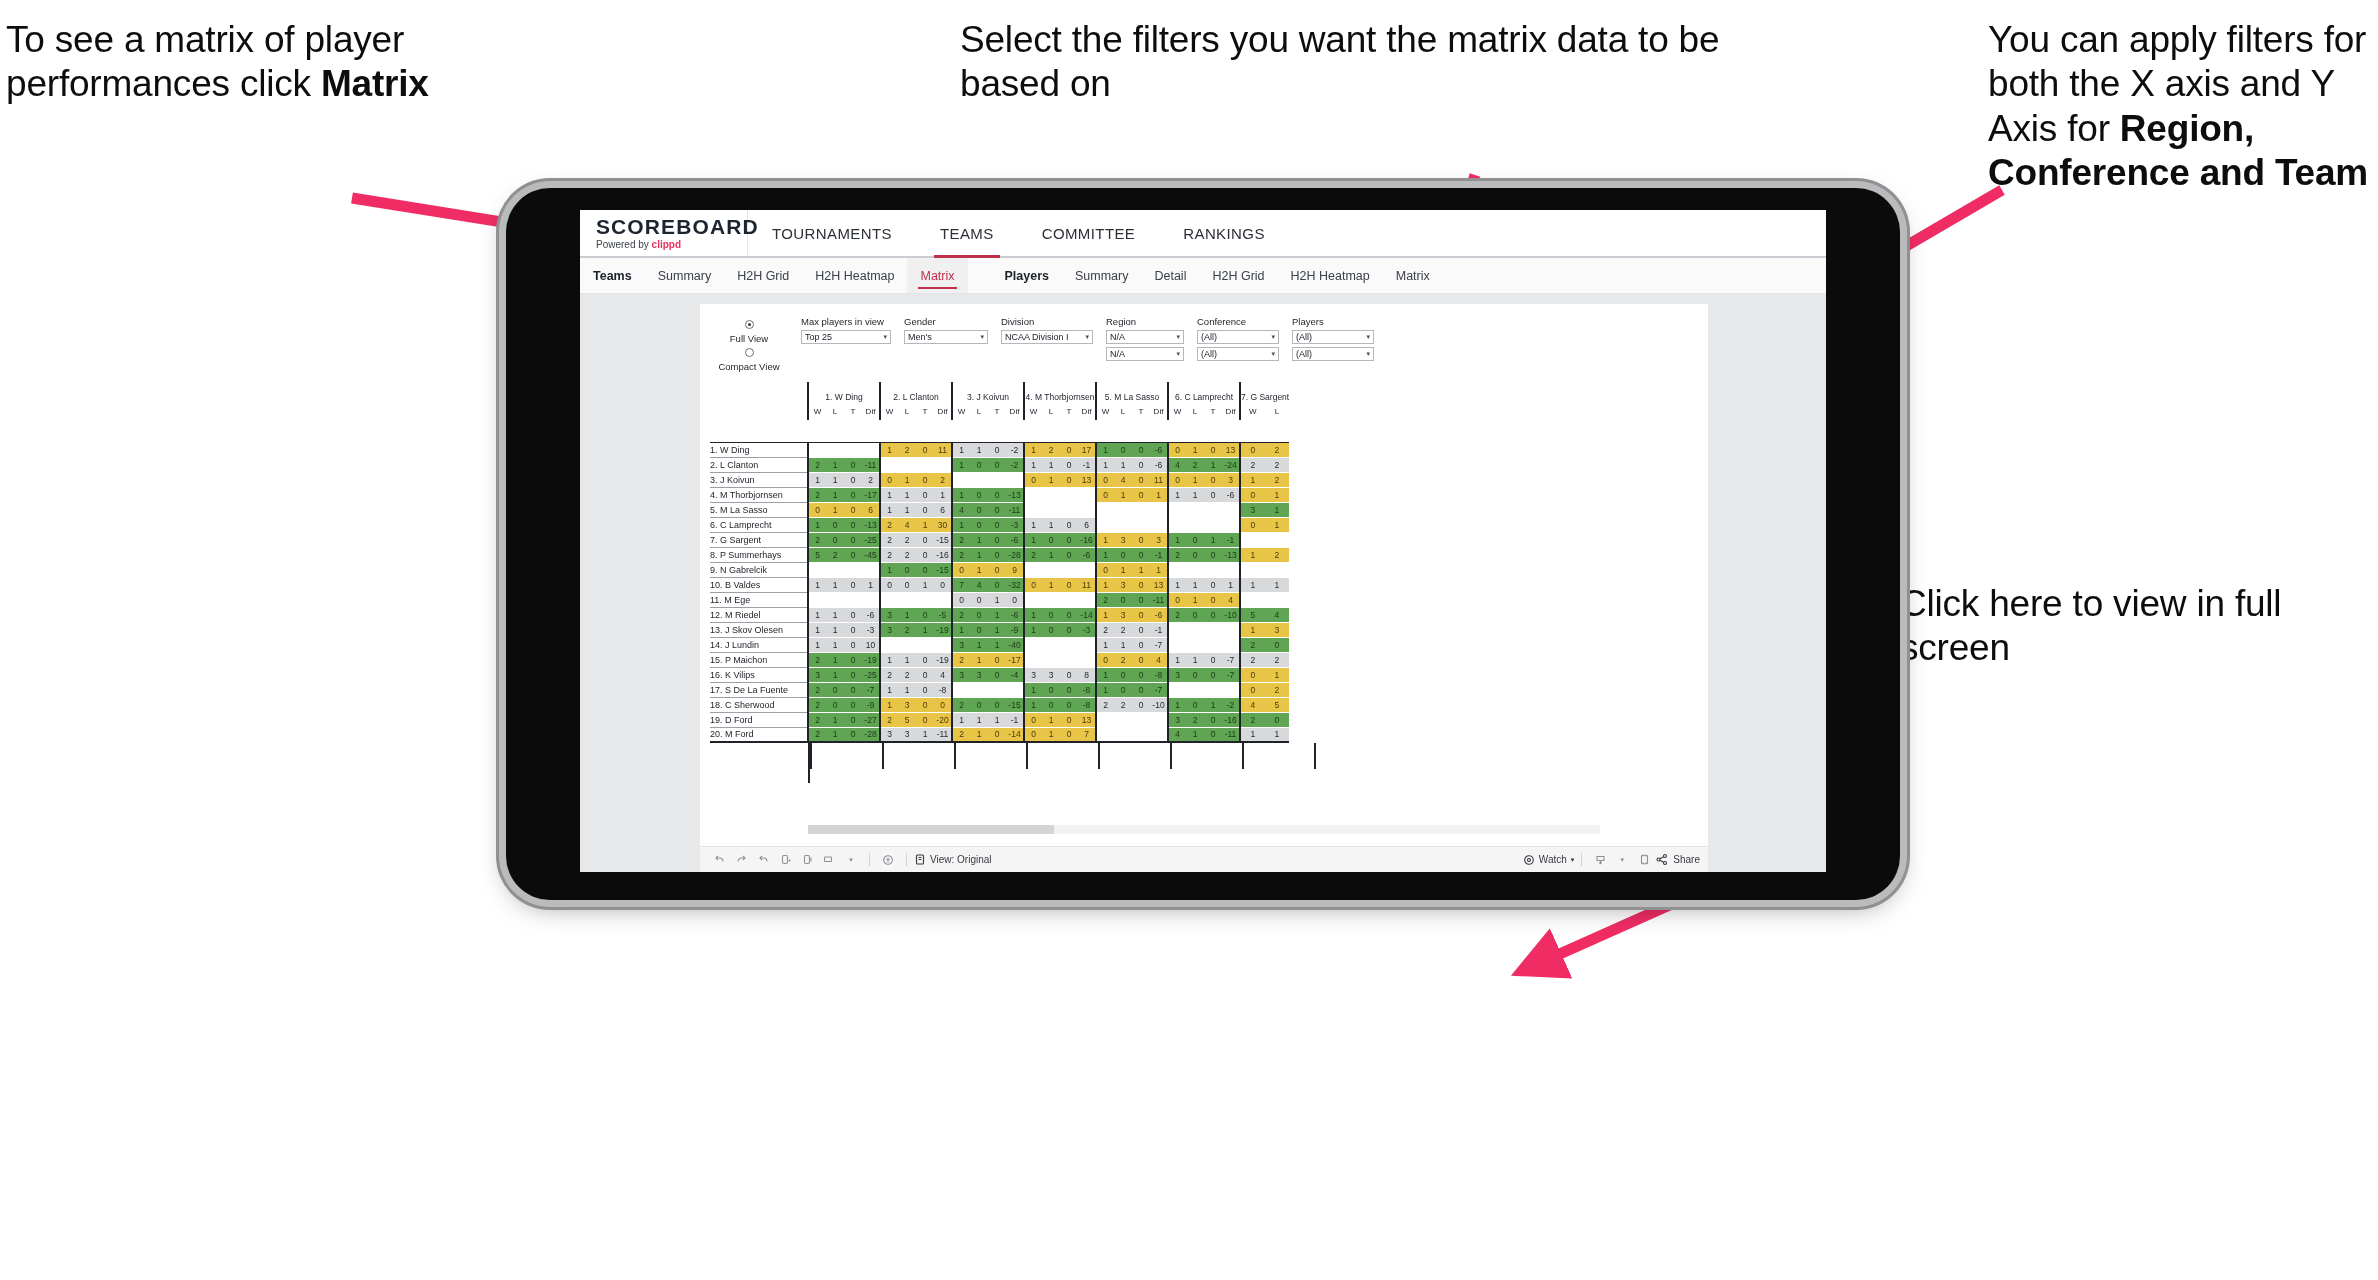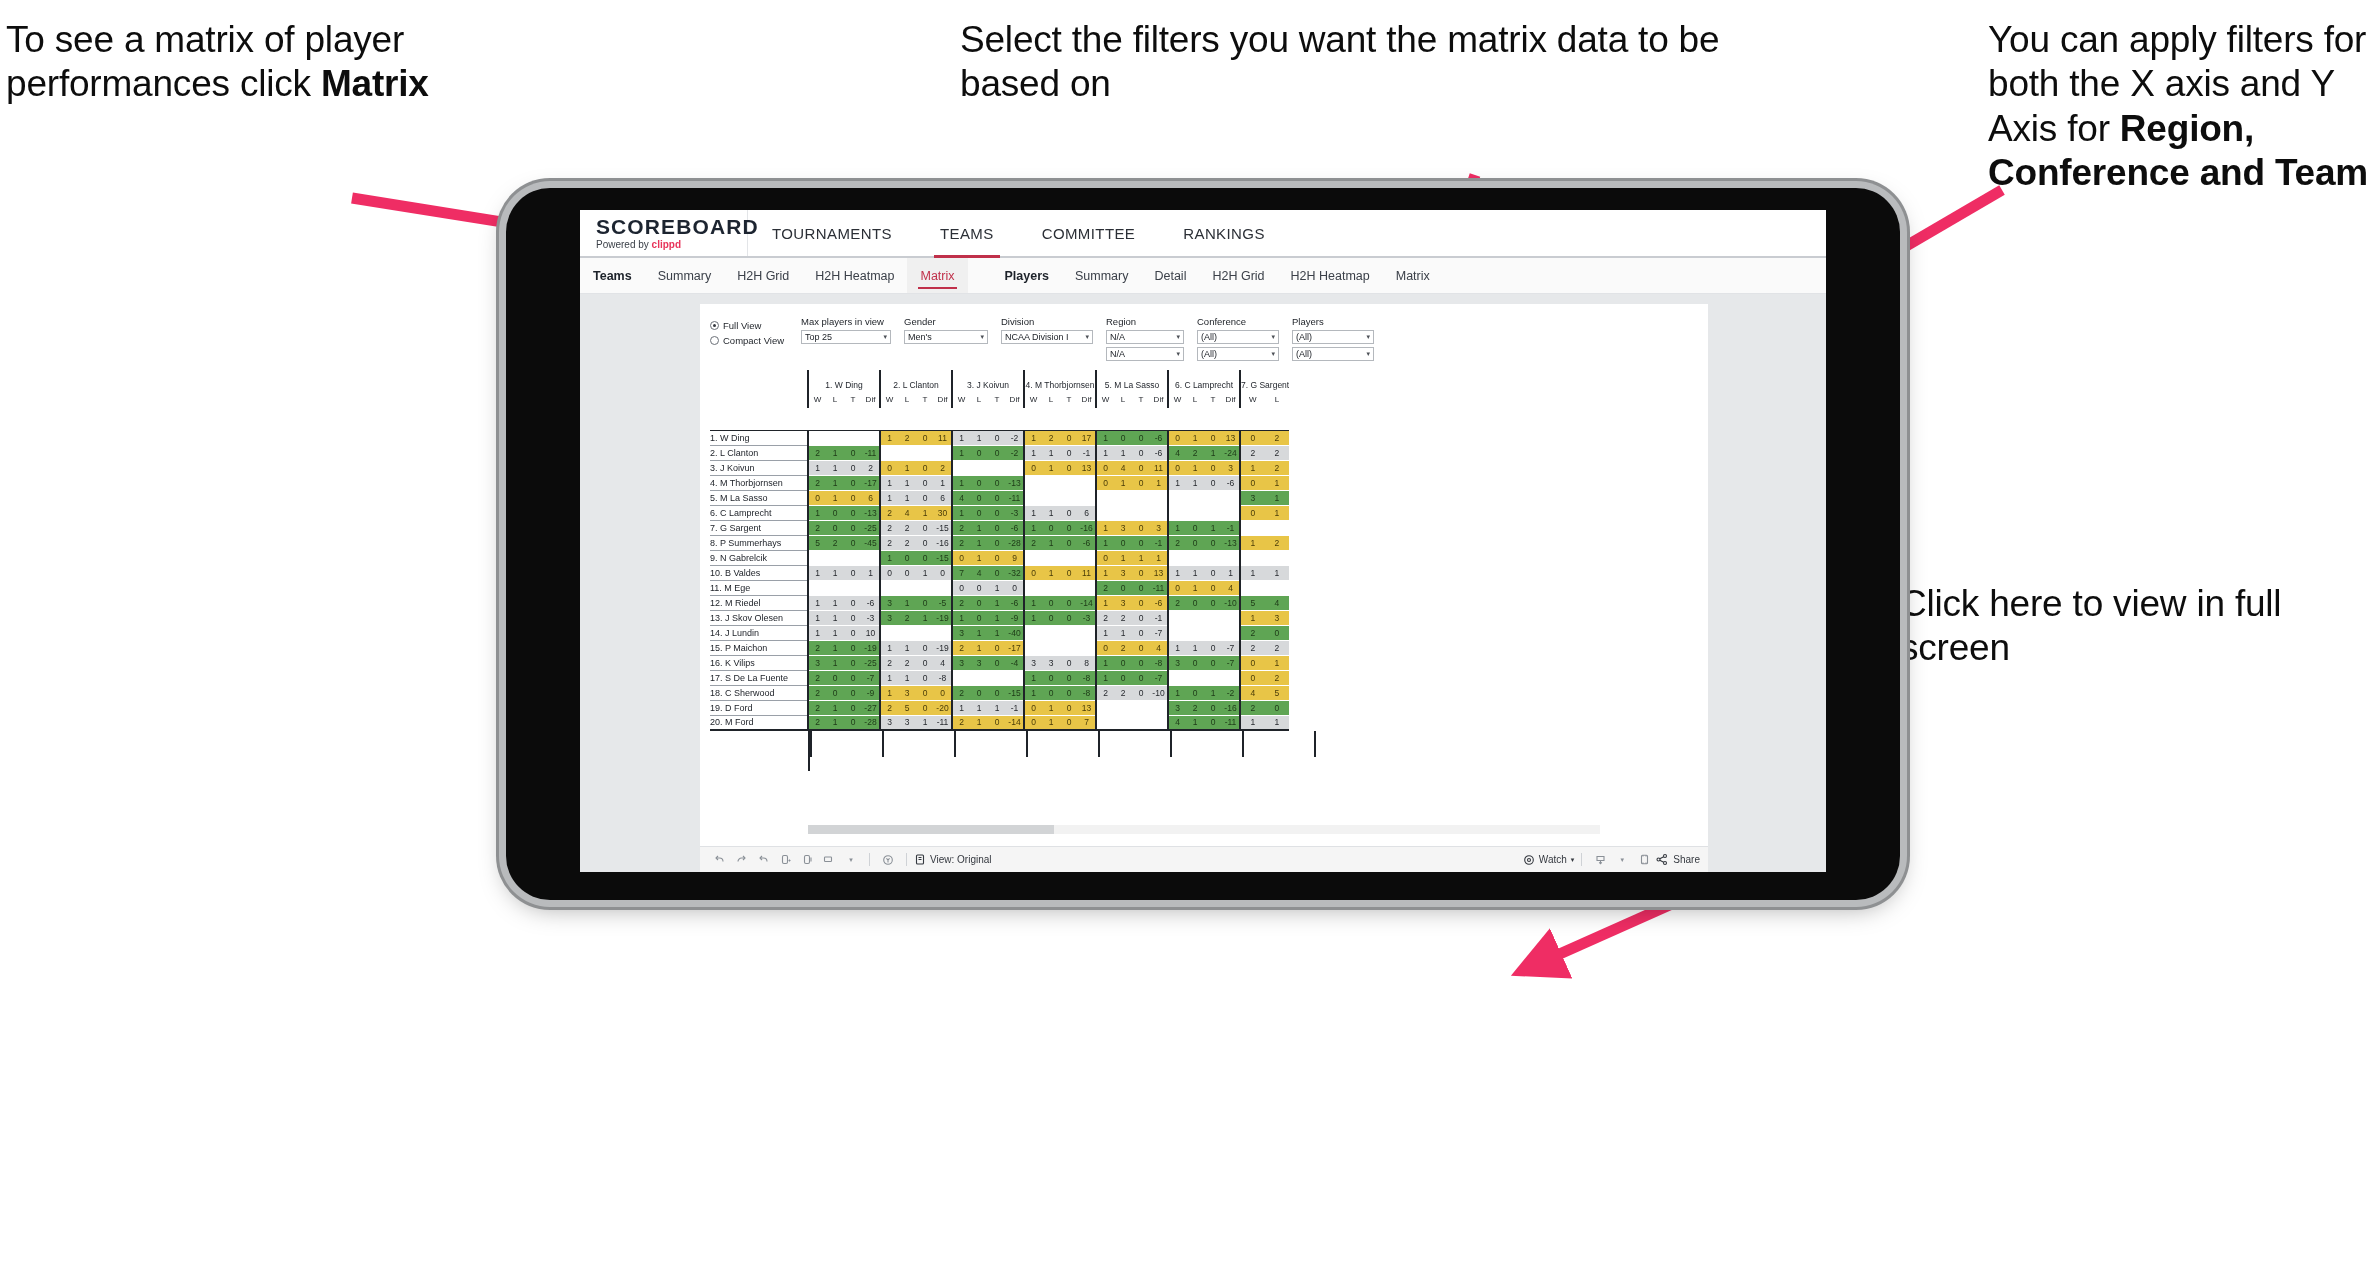--- a/index.html
+++ b/index.html
@@ -76,21 +76,21 @@
   #viz-sheet {
     position:absolute; left:120px; top:10px; right:118px; bottom:0;
     background:#ffffff;
     display:flex; flex-direction:column;
   }
 
   
   #filters { padding: 12px 8px 6px 10px; display:flex; gap:13px; align-items:flex-start;
              font-size:9.5px; color:#24282e; }
   .viewtoggle { width: 78px; padding-top:4px; }
-  .vt-row { display:flex; align-items:center; gap:4px; margin-bottom:4px; }
+  .vt-row { display:flex; align-items:center; gap:4px; margin-bottom:4px;flex-direction:column; }
   .radio { width:9px; height:9px; border:1px solid #6b7078; border-radius:50%;
            display:inline-block; position:relative; background:#fff; flex:none; }
   .radio.on::after { content:""; position:absolute; left:2px; top:2px; width:3px; height:3px;
                      border-radius:50%; background:#34383e; }
   .fgroup { display:flex; flex-direction:column; }
   .flabel { font-size:9.5px; color:#22262c; margin-bottom:3px; white-space:nowrap; }
   .fsel { height:14px; border:1px solid #b4b8bd; background:#fff; font-size:9px; color:#21252b;
           display:flex; align-items:center; padding:0 3px; position:relative; margin-bottom:3px; }
   .fsel .cap { flex:1; overflow:hidden; white-space:nowrap; }
   .fsel .car { font-size:7px; color:#4c5057; margin-left:4px; }

